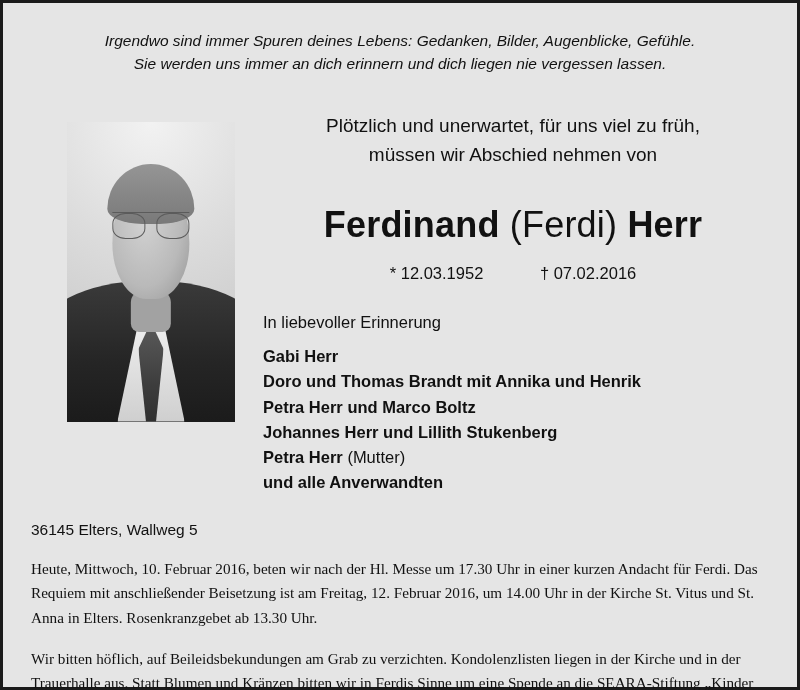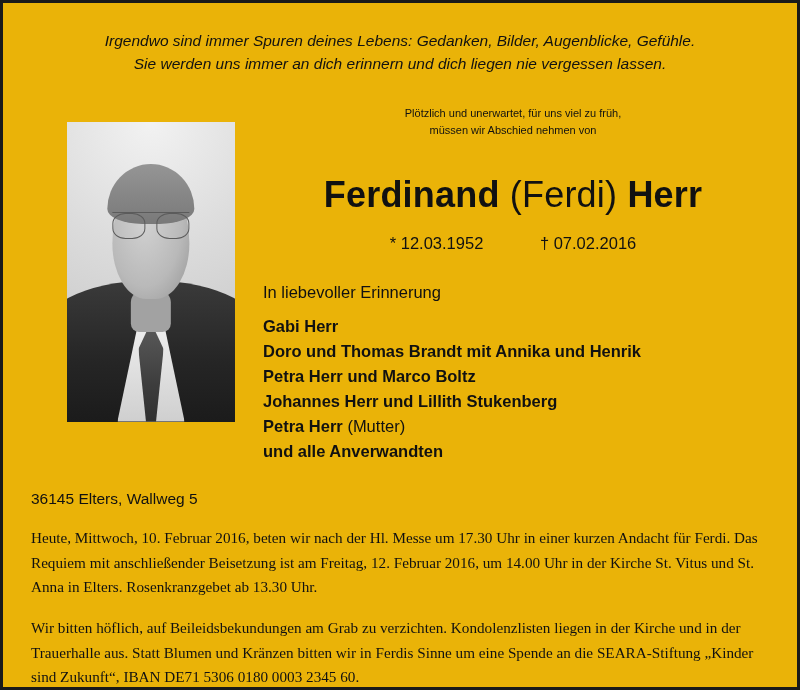--- a/index.html
+++ b/index.html
@@ -14,21 +14,21 @@
     color: #111111;
     overflow: hidden;
   }
   .obituary {
     position: relative;
     box-sizing: border-box;
     width: 800px;
     height: 690px;
     border: 3px solid #1a1a1a;
     padding: 22px 28px 0 28px;
-    background: #eab308;
+    background: #e5e5e5;
   }
 
   
   .epitaph {
     text-align: center;
     font-style: italic;
     font-size: 15.5px;
     line-height: 1.5;
     color: #111111;
     margin: 4px 0 18px 0;
@@ -140,23 +140,23 @@
   .p-glasses:before { left: 0; }
   .p-glasses:after { right: 0; }
 
   
   .text-col {
     flex: 1 1 auto;
     padding-left: 4px;
   }
   .intro {
     text-align: center;
-    font-size: 11px;
+    font-size: 19px;
     line-height: 1.55;
-    margin-top: 11px;
+    margin-top: 17px;
   }
   .name {
     text-align: center;
     font-size: 36px;
     margin: 35px 0 18px 0;
     letter-spacing: 0.2px;
   }
   .name .strong { font-weight: bold; }
   .name .nick { font-weight: normal; }
   .dates {

